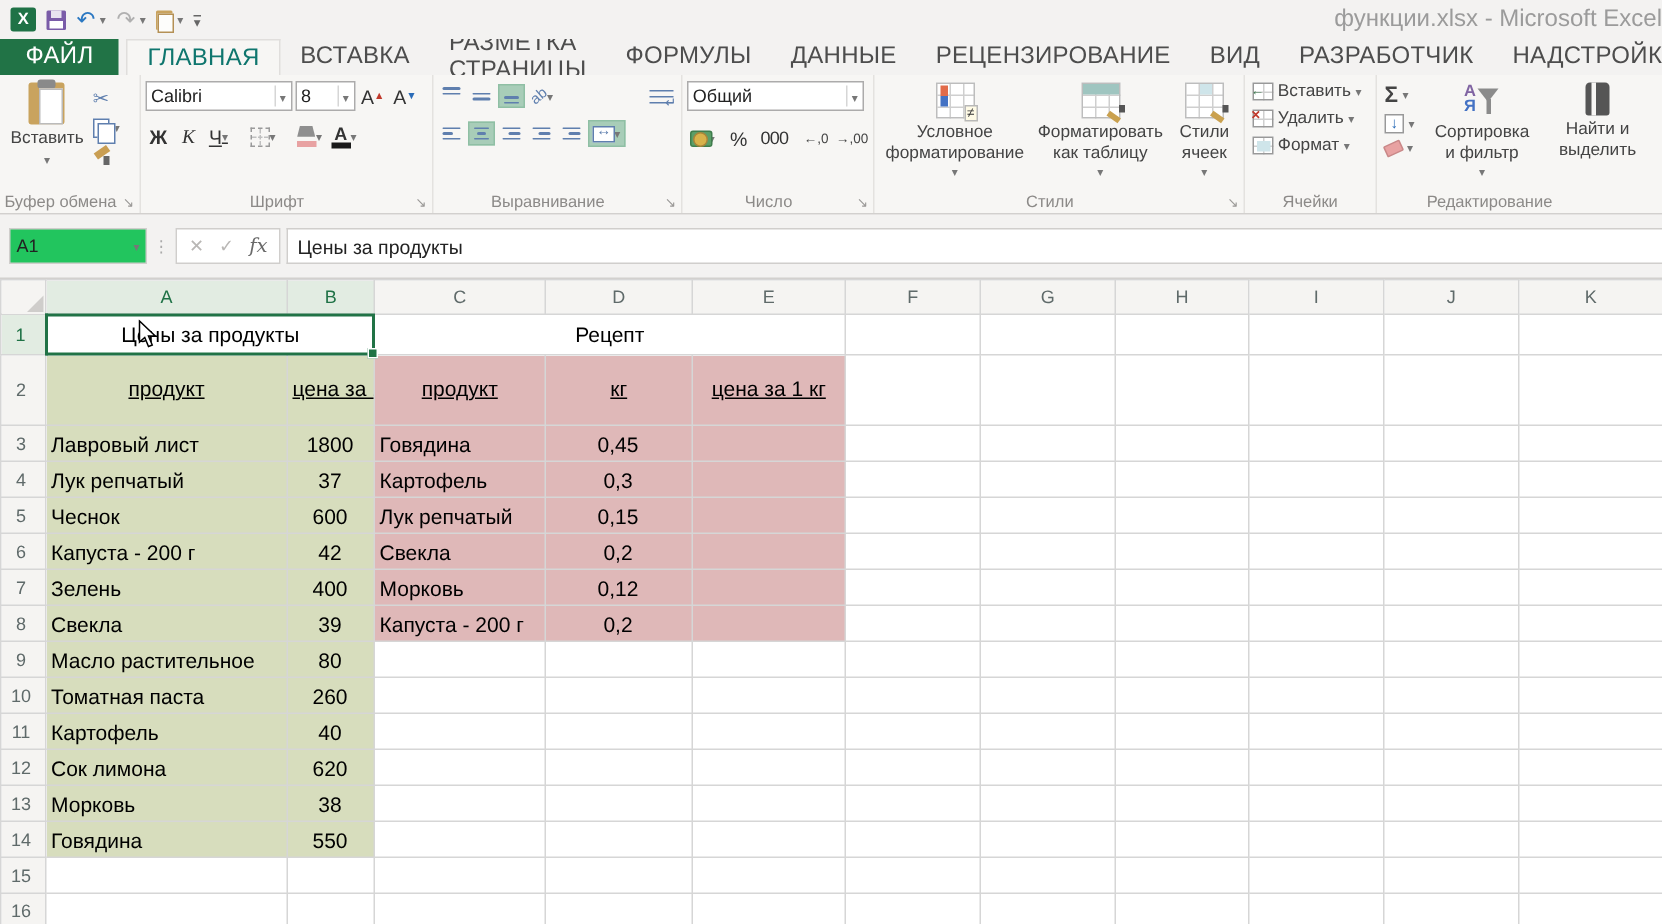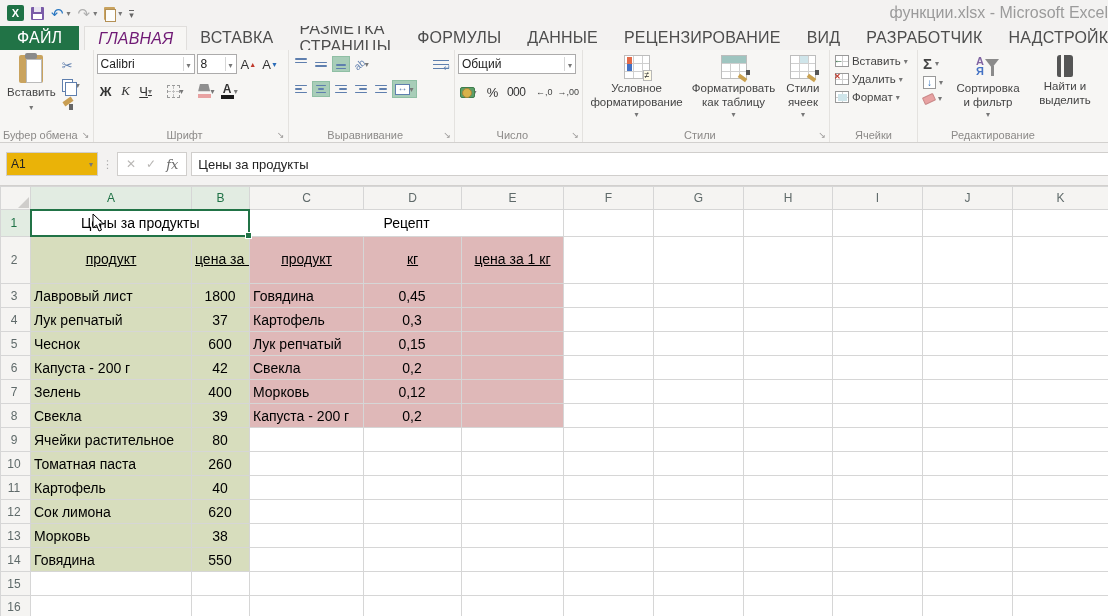--- a/index.html
+++ b/index.html
@@ -19,21 +19,21 @@
 .clip { width:11px; height:13px; background:#c9a35e; position:relative; border-radius:1px; }
 .clip::before { content:""; position:absolute; left:1px; top:2px; width:9px; height:11px; background:#fdfdfb; border:1px solid #b49055; }
 .dd::after { content:"▾"; font-size:8px; color:#777; margin-left:2px; }
 .qat-more { color:#666; font-size:9px; border-top:1px solid #666; line-height:8px; margin-top:2px; }
 .win-title { position:absolute; left:0; right:0; text-align:right; color:#9b9b9b; font-size:16px; }
 
 
 .tabrow { height:24px; background:#f3f2f1; display:flex; align-items:stretch; }
 .tab { padding:0 13px; display:flex; align-items:center; font-size:16px; color:#4d4d4d; letter-spacing:.2px; }
 .tab.file { background:#217346; color:#fff; padding:0 17px; }
-.tab.active { background:#f7f6f4; border:1px solid #e0dedc; border-bottom:none; color:#701a75; margin-left:5px;font-style:italic; }
+.tab.active { background:#f7f6f4; border:1px solid #e0dedc; border-bottom:none; color:#0f766e; margin-left:5px; }
 
 
 .ribbon { height:93px; background:#f7f6f4; border-bottom:1px solid #d2d0ce; display:flex; position:relative; }
 .grp { position:relative; border-right:1px solid #e4e2df; padding:2px 3px 15px 3px; display:flex; }
 .glabel { position:absolute; bottom:1px; left:0; right:12px; text-align:center; font-size:11px; color:#8c8a88; white-space:nowrap; }
 .glabel.noL { right:0; }
 .launcher { position:absolute; right:2px; bottom:2px; width:10px; height:10px; color:#9a9896; font-size:9px; line-height:10px; text-align:center; }
 .launcher::after { content:"↘"; }
 .bigbtn { display:flex; flex-direction:column; align-items:center; justify-content:flex-start; font-size:11.5px; color:#444; padding:3px 4px 1px; line-height:1.25; text-align:center; }
 .sbtn { display:flex; align-items:center; gap:3px; padding:1px 2px; }
@@ -112,21 +112,21 @@
 .sort-ic { position:relative; width:24px; height:24px; margin-bottom:2px; }
 .sort-ic .a { position:absolute; left:0; top:0; color:#8064a2; font-weight:bold; font-size:11px; }
 .sort-ic .ya { position:absolute; left:0; top:10px; color:#4472c4; font-weight:bold; font-size:11px; }
 .funnel { position:absolute; right:1px; top:4px; width:0; height:0; border-left:7px solid transparent; border-right:7px solid transparent; border-top:9px solid #8b8b8b; }
 .funnel::after { content:""; position:absolute; left:-1.5px; top:-2px; width:3px; height:10px; background:#8b8b8b; }
 .binoc { width:16px; height:22px; background:#555; border-radius:3px 3px 2px 2px; position:relative; margin-bottom:2px; }
 .binoc::after { content:""; position:absolute; left:4px; top:0; width:3px; height:22px; background:#f7f6f4; }
 
 
 .fbar { height:43px; background:#f3f2f1; border-bottom:1px solid #d2d0ce; display:flex; align-items:center; padding:0 0 0 6px; gap:4px; }
-.namebox { width:92px; height:24px; background:#eab308; border:1px solid #d0cecc; display:flex; align-items:center; padding:0 4px; color:#222; }
+.namebox { width:92px; height:24px; background:#22c55e; border:1px solid #d0cecc; display:flex; align-items:center; padding:0 4px; color:#222; }
 .namebox .caret-r { margin-left:auto; color:#888; font-size:8px; }
 .vdots { color:#aaa; font-size:11px; letter-spacing:0; }
 .fxbox { height:24px; background:#fff; border:1px solid #d0cecc; display:flex; align-items:center; gap:10px; padding:0 8px; }
 .fx-cancel::after { content:"✕"; color:#b9b7b5; font-size:12px; }
 .fx-enter::after { content:"✓"; color:#b9b7b5; font-size:12px; }
 .fx-fx::after { content:"fx"; font-family:"DejaVu Serif",serif; font-style:italic; color:#6a6a6a; font-size:13px; }
 .finput { flex:1; height:24px; background:#fff; border:1px solid #d0cecc; border-right:none; display:flex; align-items:center; padding:0 6px; font-size:13px; color:#222; }
 
 
 .gridwrap { position:relative; height:430px; overflow:hidden; background:#fff; }
@@ -549,21 +549,21 @@
     <td class="c p"></td>
     <td class="c"></td>
           <td class="c"></td>
           <td class="c"></td>
           <td class="c"></td>
           <td class="c"></td>
           <td class="c"></td>
   </tr>
   <tr class="rr">
     <td class="rh">9</td>
-    <td class="c g t">Ячейки растительное</td>
+    <td class="c g t">Масло растительное</td>
     <td class="c g n">80</td>
     <td class="c"></td>
           <td class="c"></td>
           <td class="c"></td>
           <td class="c"></td>
           <td class="c"></td>
           <td class="c"></td>
           <td class="c"></td>
           <td class="c"></td>
           <td class="c"></td>

